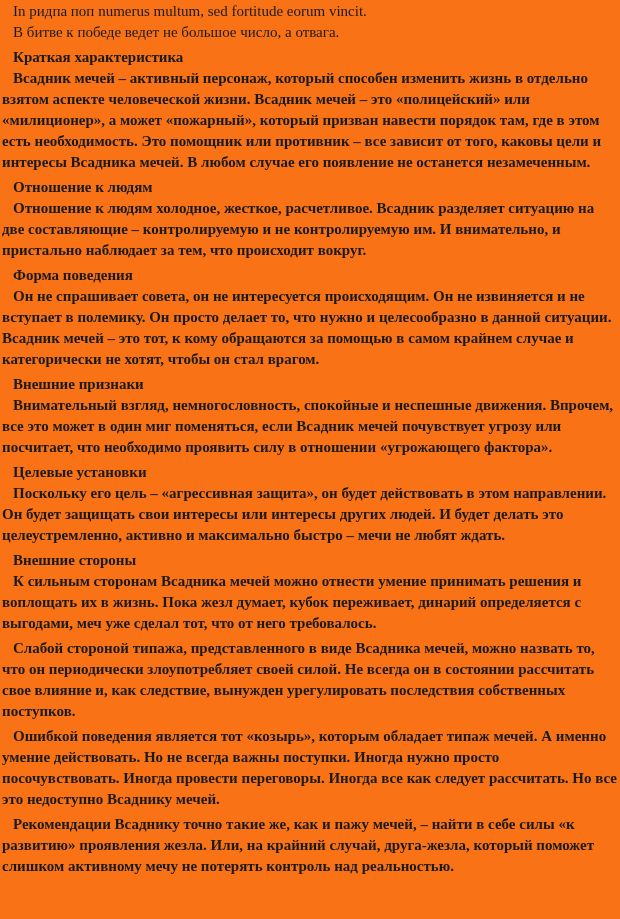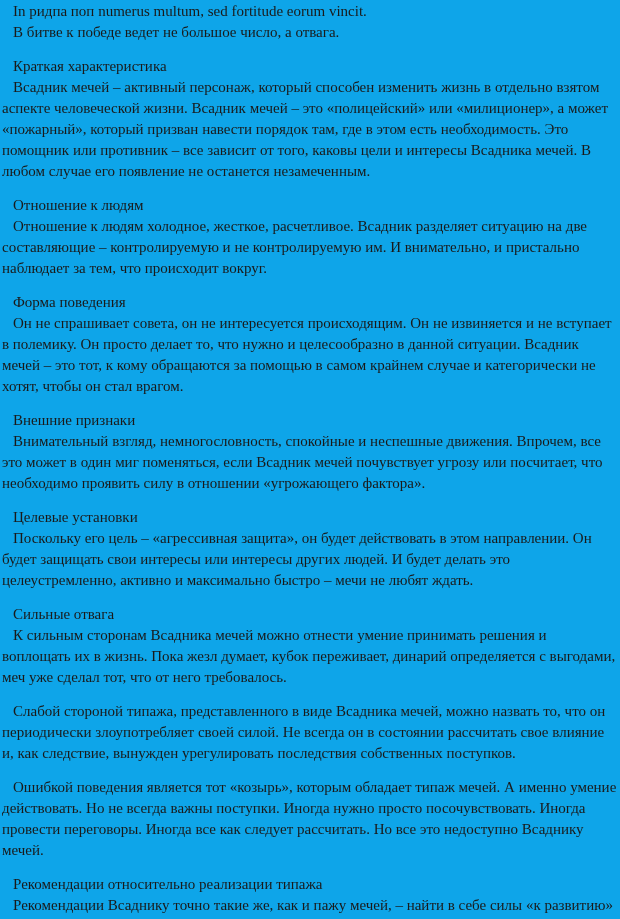--- a/index.html
+++ b/index.html
@@ -5,36 +5,37 @@
   html, body {
     margin: 0;
     padding: 0;
     background: #ffffff;
   }
   .page {
     box-sizing: border-box;
     width: 620px;
     height: 919px;
     overflow: hidden;
-    background: #0ea5e9;
+    background: #f97316;
     color: #1a1a1a;
     font-family: "Liberation Serif", "DejaVu Serif", serif;
     font-size: 15px;
     line-height: 21px;
     padding: 1px 2px 0 2px;
     -webkit-font-smoothing: antialiased;
   }
   .page p {
     margin: 0;
     text-indent: 11px;
     text-align: left;
     word-spacing: normal;
   }
   .section {
-    margin-top: 13px;
+    margin-top: 4px;
+    font-weight: bold;
   }
 </style>
 </head>
 <body>
 
 <div class="page">
 
   <p>In ридпа поп numerus multum, sed fortitude eorum vincit.</p>
   <p>В битве к победе ведет не большое число, а отвага.</p>
 
@@ -57,30 +58,29 @@
     <p>Внешние признаки</p>
     <p>Внимательный взгляд, немногословность, спокойные и неспешные движения. Впрочем, все это может в один миг поменяться, если Всадник мечей почувствует угрозу или посчитает, что необходимо проявить силу в отношении «угрожающего фактора».</p>
   </div>
 
   <div class="section">
     <p>Целевые установки</p>
     <p>Поскольку его цель – «агрессивная защита», он будет действовать в этом направлении. Он будет защищать свои интересы или интересы других людей. И будет делать это целеустремленно, активно и максимально быстро – мечи не любят ждать.</p>
   </div>
 
   <div class="section">
-    <p>Сильные отвага</p>
+    <p>Внешние стороны</p>
     <p>К сильным сторонам Всадника мечей можно отнести умение принимать решения и воплощать их в жизнь. Пока жезл думает, кубок переживает, динарий определяется с выгодами, меч уже сделал тот, что от него требовалось.</p>
   </div>
 
   <div class="section">
     <p>Слабой стороной типажа, представленного в виде Всадника мечей, можно назвать то, что он периодически злоупотребляет своей силой. Не всегда он в состоянии рассчитать свое влияние и, как следствие, вынужден урегулировать последствия собственных поступков.</p>
   </div>
 
   <div class="section">
     <p>Ошибкой поведения является тот «козырь», которым обладает типаж мечей. А именно умение действовать. Но не всегда важны поступки. Иногда нужно просто посочувствовать. Иногда провести переговоры. Иногда все как следует рассчитать. Но все это недоступно Всаднику мечей.</p>
   </div>
 
   <div class="section">
-    <p>Рекомендации относительно реализации типажа</p>
     <p>Рекомендации Всаднику точно такие же, как и пажу мечей, – найти в себе силы «к развитию» проявления жезла. Или, на крайний случай, друга-жезла, который поможет слишком активному мечу не потерять контроль над реальностью.</p>
   </div>
 
 </div>
 
 </body></html>

